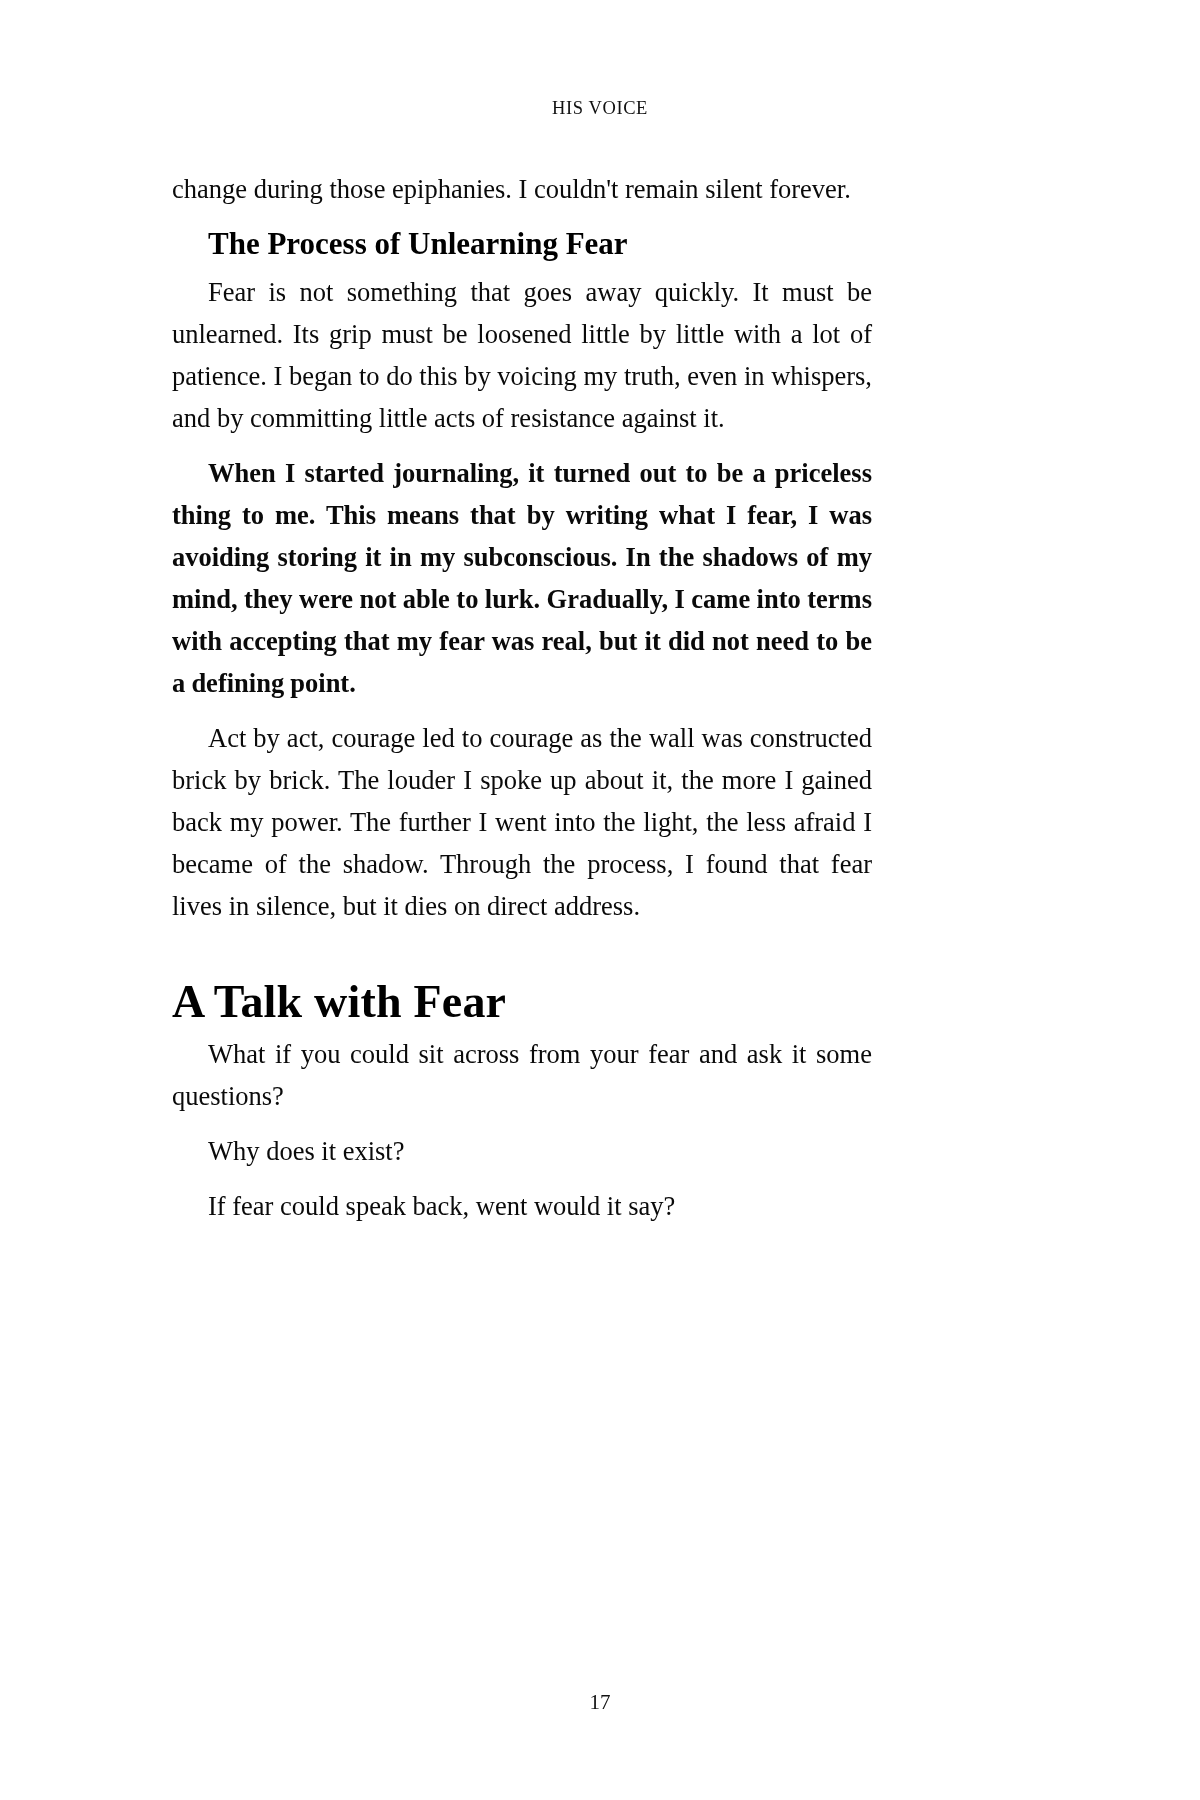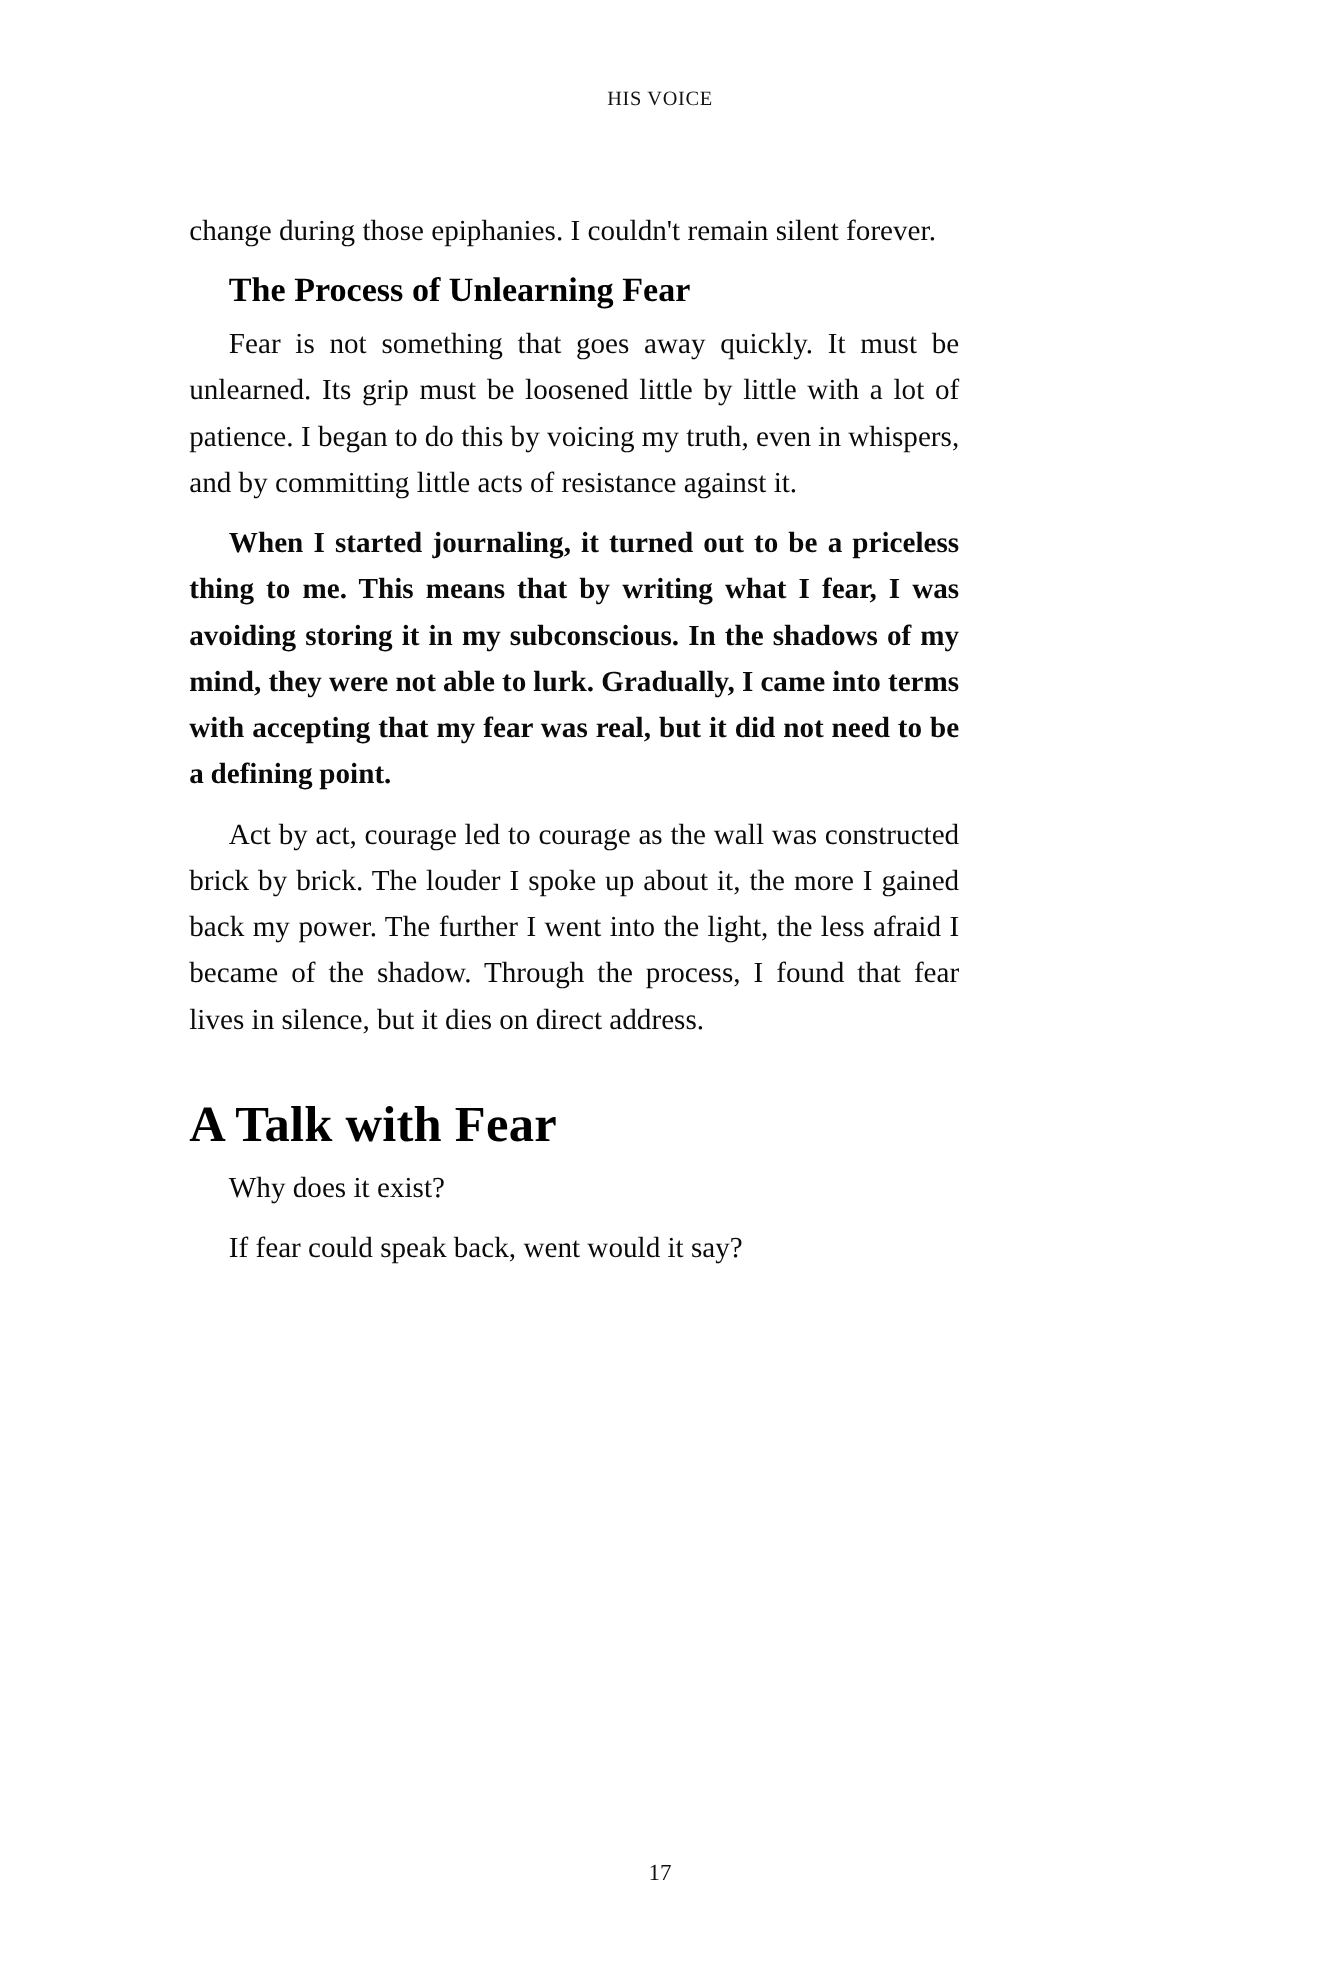--- a/index.html
+++ b/index.html
@@ -23,21 +23,21 @@
     top: 0;
     width: 1200px;
     height: 1800px;
     background: #ffffff;
   }
 
   
   .running-header {
     position: absolute;
     left: 0;
-    top: 80px;
+    top: 98px;
     width: 1200px;
     text-align: center;
     font-size: 18.5px;
     letter-spacing: 0.6px;
     color: #111111;
     font-family: "Liberation Serif", "DejaVu Serif", serif;
   }
 
   
   .text-column {
@@ -54,21 +54,20 @@
     text-align: justify;
     text-justify: inter-word;
     text-indent: 36px;
     color: #0a0a0a;
     -webkit-hyphens: none;
     hyphens: none;
   }
 
   p.body-text.no-indent {
     text-indent: 0;
-    margin-top: 20px;
   }
 
   p.body-text.tight {
     word-spacing: -0.5px;
     font-weight: bold;
   }
 
   p.spaced {
     margin-top: 13px;
   }
@@ -119,20 +118,21 @@
     <h3 class="sub-heading">The Process of Unlearning Fear</h3>
 
     <p class="body-text">Fear is not something that goes away quickly. It must be unlearned. Its grip must be loosened little by little with a lot of patience. I began to do this by voicing my truth, even in whispers, and by committing little acts of resistance against it.</p>
 
     <p class="body-text spaced tight">When I started journaling, it turned out to be a priceless thing to me. This means that by writing what I fear, I was avoiding storing it in my subconscious. In the shadows of my mind, they were not able to lurk. Gradually, I came into terms with accepting that my fear was real, but it did not need to be a defining point.</p>
 
     <p class="body-text spaced">Act by act, courage led to courage as the wall was constructed brick by brick. The louder I spoke up about it, the more I gained back my power. The further I went into the light, the less afraid I became of the shadow. Through the process, I found that fear lives in silence, but it dies on direct address.</p>
 
     <h2 class="section-heading">A Talk with Fear</h2>
 
+    <p class="body-text">What if you could sit across from your fear and ask it some questions?</p>
 
     <p class="body-text spaced">Why does it exist?</p>
 
     <p class="body-text spaced">If fear could speak back, went would it say?</p>
 
   </div>
 
   <div class="page-number">17</div>
 
 </div>

